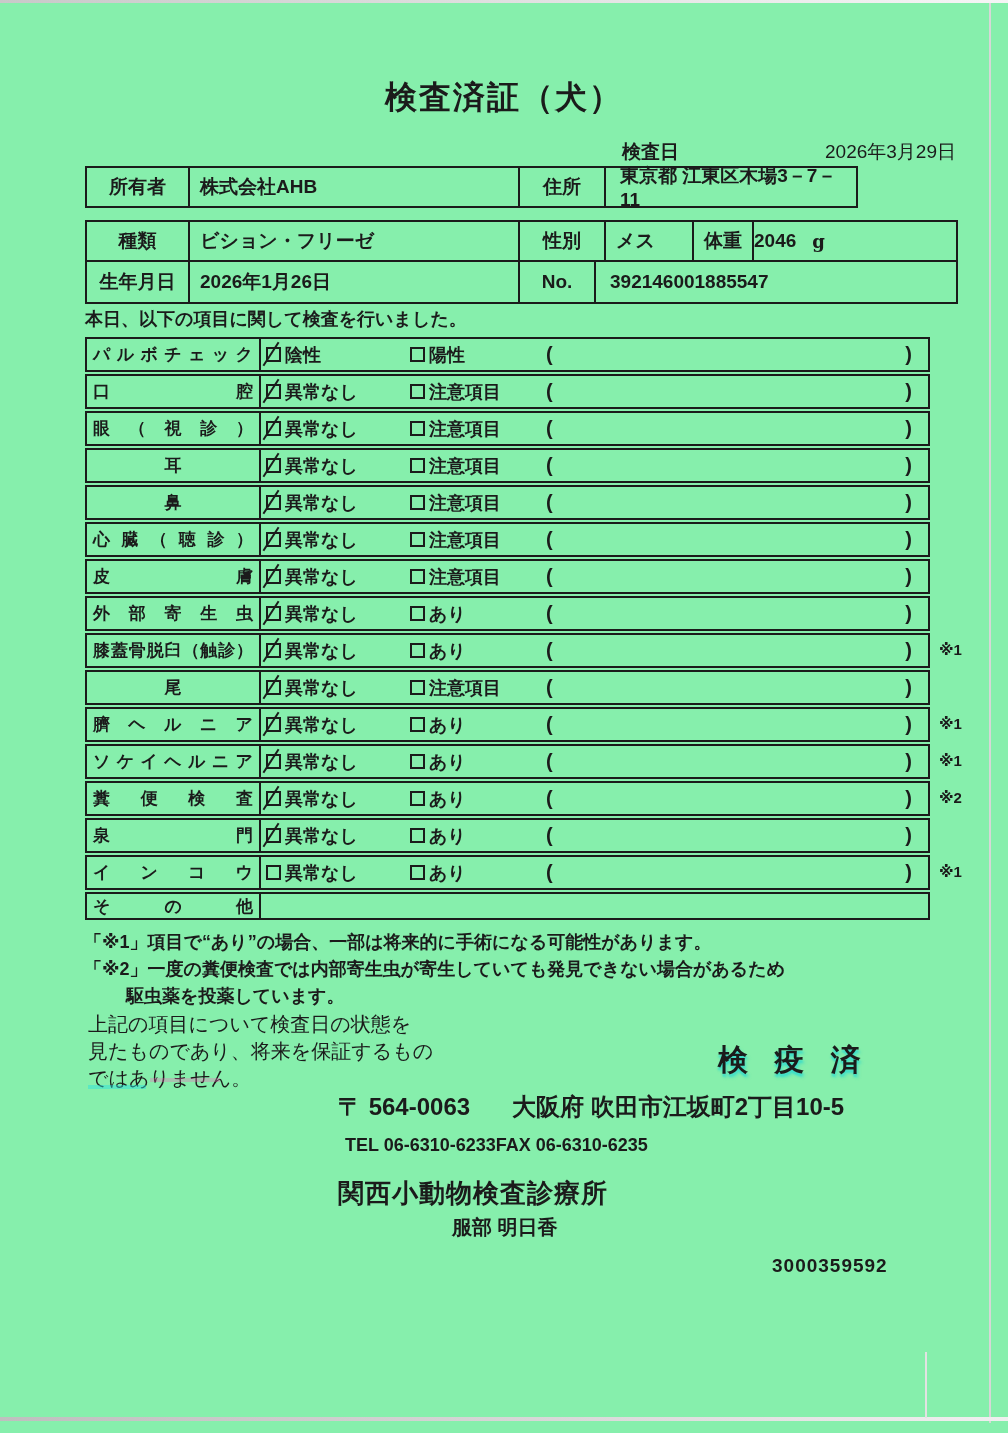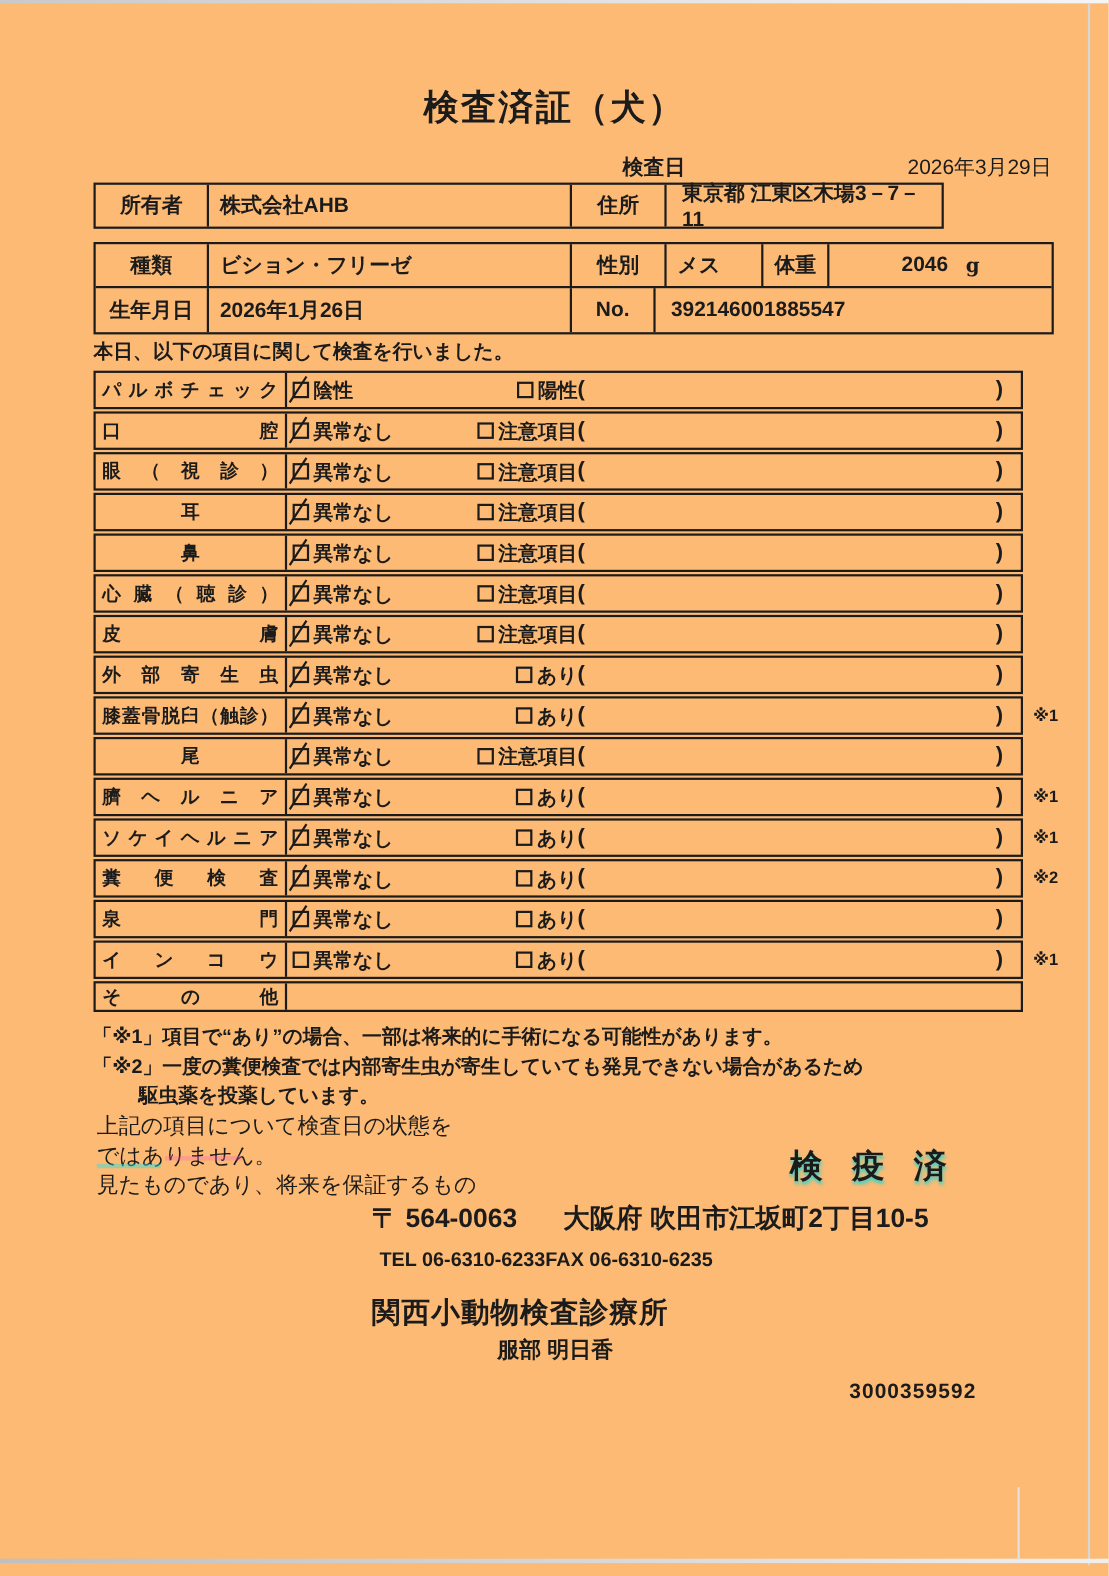--- a/index.html
+++ b/index.html
@@ -2,70 +2,70 @@
 <html><head>
 <meta charset="utf-8">
 <style>
   * { box-sizing: border-box; margin: 0; padding: 0; }
   html,body { background:#ffffff; }
   body {
     width:1008px; height:1433px;
     font-family:"Liberation Sans","DejaVu Sans",sans-serif;
     color:#1b1b1b;
   }
-  .page { position:relative; width:1008px; height:1433px; background:#fdba74; overflow:hidden; }
+  .page { position:relative; width:1008px; height:1433px; background:#86efac; overflow:hidden; }
 
   
   .scan-top   { position:absolute; left:0; top:0; width:100%; height:3px;
                 background:linear-gradient(to right,#c9c9c9,#e9e9e9 70%,#f5f5f5); }
   .scan-right { position:absolute; top:3px; bottom:10px; left:989px; width:2px; background:#d7d7d7; }
   .scan-bottom{ position:absolute; left:0; top:1417px; width:100%; height:4px;
                 background:linear-gradient(to right,#bfbfbf,#d8d8d8 55%,#efefef); }
   .scan-v2    { position:absolute; left:925px; top:1352px; width:2px; height:66px; background:#e2e2e2; }
 
   .title { position:absolute; top:76px; left:0; width:100%; text-align:center;
            font-size:32px; font-weight:700; letter-spacing:2px; }
 
-  .exam-label { position:absolute; top:139px; left:566px; font-size:19px; font-weight:600; }
+  .exam-label { position:absolute; top:139px; left:622px; font-size:19px; font-weight:600; }
   .exam-value { position:absolute; top:139px; right:52px; font-size:19px; font-weight:400; }
 
   
   .t1 { position:absolute; left:85px; top:166px; width:773px; height:42px;
         border:2px solid #1b1b1b; display:flex; align-items:stretch; }
   .t2 { position:absolute; left:85px; top:220px; width:873px; border:2px solid #1b1b1b; }
   .t2 .trow { display:flex; height:40px; align-items:stretch; }
   .t2 .trow.first { border-bottom:2px solid #1b1b1b; }
   .cell { display:flex; align-items:center; font-size:19px; font-weight:600; }
   .cell.lab { justify-content:center; }
   .cell.br  { border-right:2px solid #1b1b1b; }
   .w-lab1 { width:103px; }
   .w-val1 { width:330px; padding-left:10px; }
   .w-lab2 { width:86px; }
   .w-sex  { width:88px; padding-left:10px; }
   .w-wlab { width:60px; }
-  .w-wval { flex:1; justify-content:center; padding-right:0; }
+  .w-wval { flex:1; justify-content:flex-start; padding-right:0; }
   .w-nolab{ width:76px; }
   .w-flex { flex:1; padding-left:14px; }
   .unit-g { font-family:"DejaVu Serif",serif; font-size:18px; margin-left:16px; }
 
   .intro { position:absolute; left:85px; top:307px; font-size:18px; font-weight:600; }
 
   
   .checklist { position:absolute; left:85px; top:337px; }
   .crow { position:relative; width:845px; height:35px; border:2px solid #1b1b1b;
           margin-bottom:2px; display:flex; align-items:stretch; }
   .crow[data-size="short"] { height:28px; margin-bottom:0; }
   .cname { width:174px; border-right:2px solid #1b1b1b; display:flex; align-items:center; padding:12px 6px; }
   .cname-text { flex:1; font-size:17px; font-weight:600; }
   .cname-text[data-align="justify"] { text-align:justify; text-align-last:justify; }
   .cname-text[data-align="center"]  { text-align:center;  text-align-last:center; }
   .copts { flex:1; display:flex; align-items:center; padding-left:5px; position:relative; }
   .copts[data-has="false"] > * { visibility:hidden; }
   .opt { display:flex; align-items:center; }
-  .opt1 { width:144px; } .opt2 { width:115px;justify-content:flex-end; }
+  .opt1 { width:144px; } .opt2 { width:136px; }
   .olabel { font-size:18px; font-weight:600; }
   .cbox { width:15px; height:15px; border:2px solid #1b1b1b; margin-right:4px; flex:none; position:relative; }
   .cbox[data-checked="true"]::after { content:""; position:absolute; left:2px; top:-9px;
         width:2px; height:28px; background:#1b1b1b; transform:rotate(33deg); }
   .paren { font-size:20px; font-weight:600; }
   .spacer { flex:1; }
   .paren-close { margin-right:16px; }
   .cnote { position:absolute; left:852px; top:6px; font-size:15px; font-weight:600; white-space:nowrap; }
 
   
@@ -456,22 +456,22 @@
     </div>
 
   <div class="notes">
     <div>「※1」項目で“あり”の場合、一部は将来的に手術になる可能性があります。</div>
     <div>「※2」一度の糞便検査では内部寄生虫が寄生していても発見できない場合があるため</div>
     <div class="indent">駆虫薬を投薬しています。</div>
   </div>
 
   <div class="disclaimer">
     <div>上記の項目について検査日の状態を</div>
+    <div>見たものであり、将来を保証するもの</div>
     <div><span class="l3">ではありません。</span></div>
-    <div>見たものであり、将来を保証するもの</div>
   </div>
 
   <div class="stamp">検 疫 済</div>
 
   <div class="postal">
     <span>〒 564-0063</span>
     <span>大阪府 吹田市江坂町2丁目10-5</span>
   </div>
 
   <div class="telfax">

